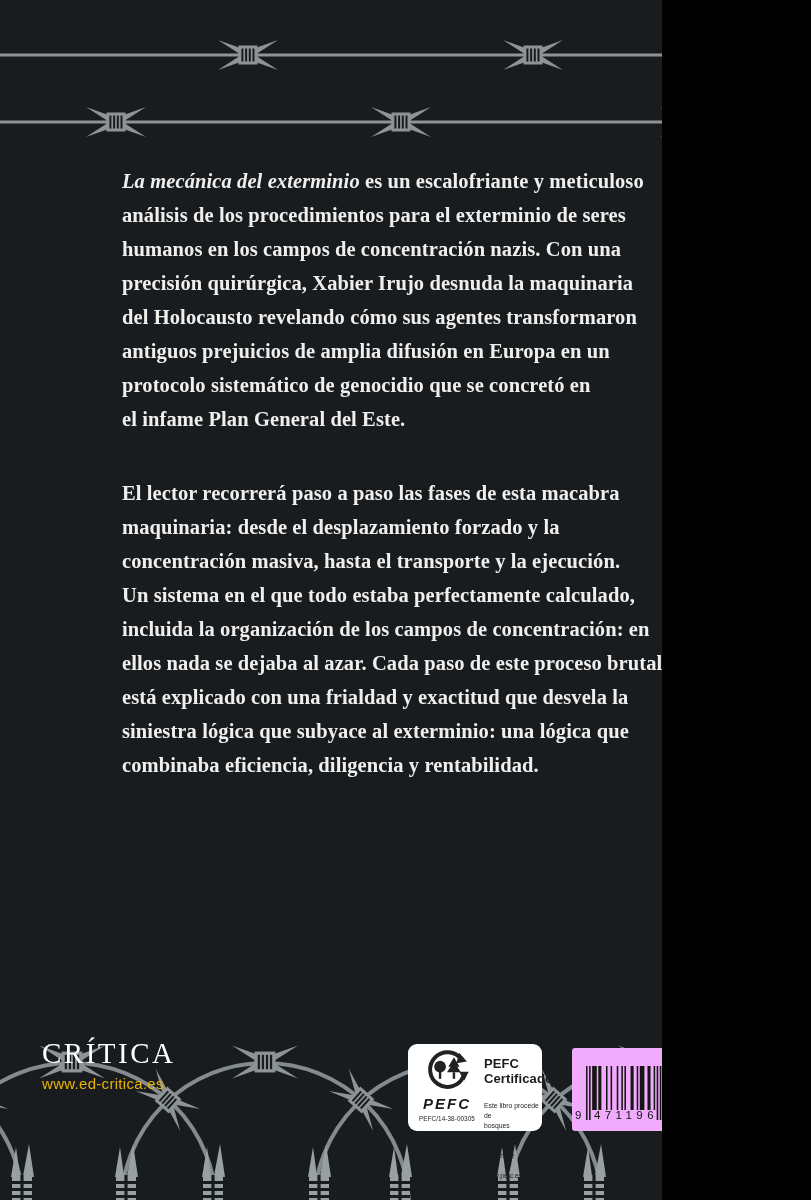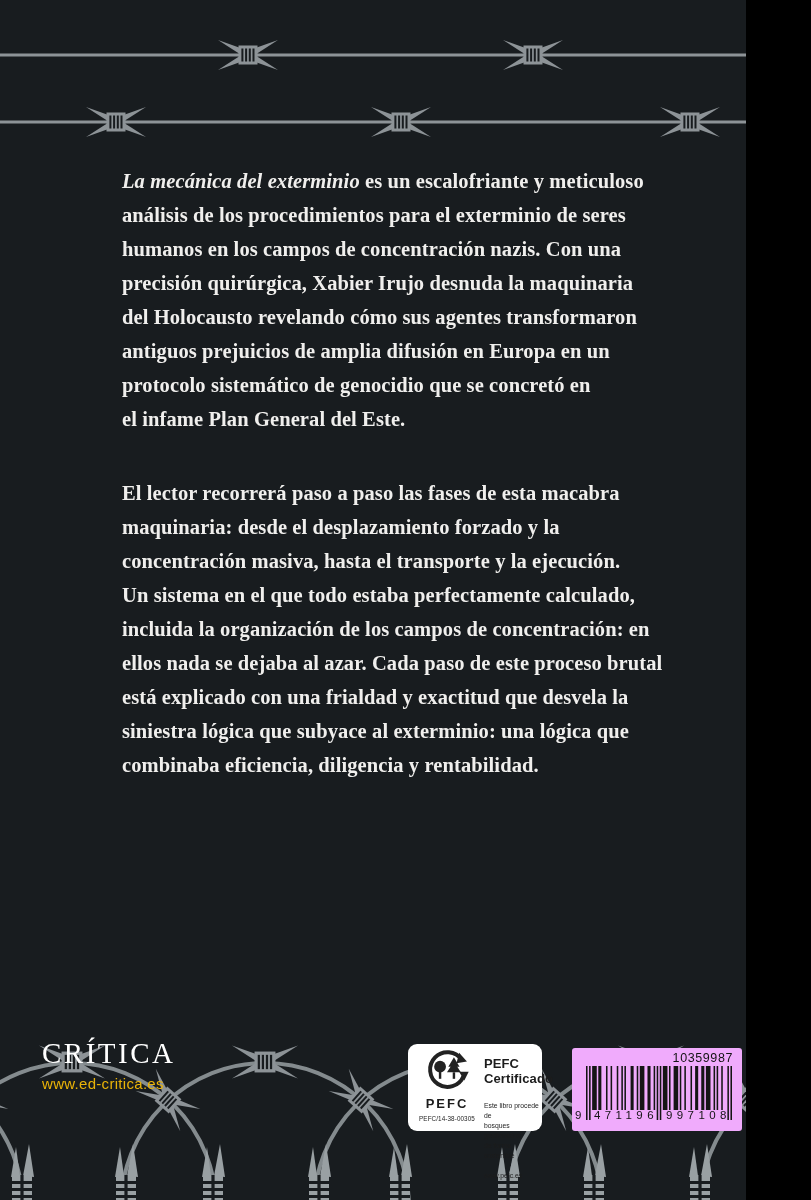--- a/index.html
+++ b/index.html
@@ -1,18 +1,18 @@
 <!DOCTYPE html>
 <html><head>
 <meta charset="utf-8">
 <style>
   html,body{margin:0;padding:0;background:#000;}
   .cover{
-    position:relative;width:746px;height:1200px;overflow:hidden;
-    background:#181c1f;font-family:"Liberation Sans",sans-serif;
+    position:relative;width:656px;height:1200px;overflow:hidden;
+    background:#181c1f;font-family:"Liberation Sans",sans-serif;padding-left:6px;
   }
   .decor{position:absolute;left:0;top:0;}
 
   
   .synopsis{
     position:absolute;left:122px;top:164px;width:676px;
     color:#f0efed;font-family:"Liberation Serif",serif;font-weight:700;
     font-size:20.5px;line-height:34px;letter-spacing:0.1px;
   }
   .synopsis p{margin:0 0 40px 0;white-space:pre;}
@@ -25,21 +25,21 @@
     letter-spacing:2.5px;
   }
   .publisher-site{font-size:15px;margin-top:5px;letter-spacing:0.3px;color:#eab308;}
 
   
   .pefc-card{
     position:absolute;left:408px;top:1044px;width:134px;height:87px;
     background:#ffffff;border-radius:9px;color:#1c1c1c;
   }
   .pefc-left{position:absolute;left:9px;top:5px;width:60px;text-align:center;}
-  .pefc-word{font-size:13px;font-weight:700;letter-spacing:2px;line-height:14px;}
+  .pefc-word{font-size:15px;font-weight:700;letter-spacing:2px;line-height:14px;font-style:italic;}
   .pefc-code{font-size:6.3px;margin-top:4px;letter-spacing:0.1px;}
   .pefc-right{position:absolute;left:76px;top:12px;width:56px;}
   .pefc-title{font-size:13px;font-weight:700;letter-spacing:0.1px;}
   .pefc-desc{font-size:6.8px;line-height:10px;margin-top:15px;white-space:pre-line;}
   .pefc-site{font-size:6.8px;margin-top:11px;}
 
   
   .barcode-card{
     position:absolute;left:572px;top:1048px;width:170px;height:83px;
     background:#f0abfc;border-radius:3px;color:#141414;

